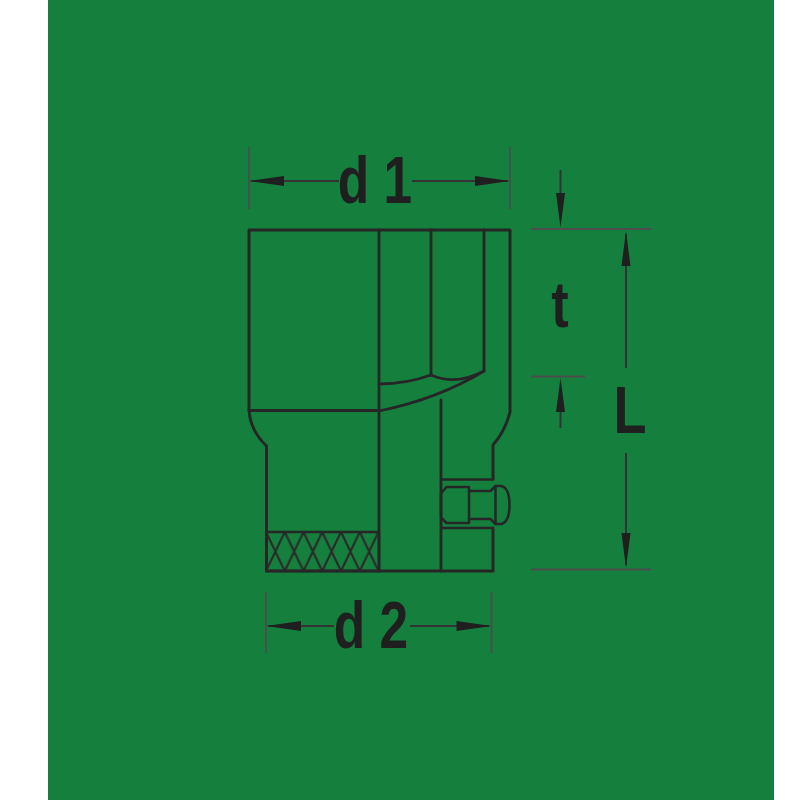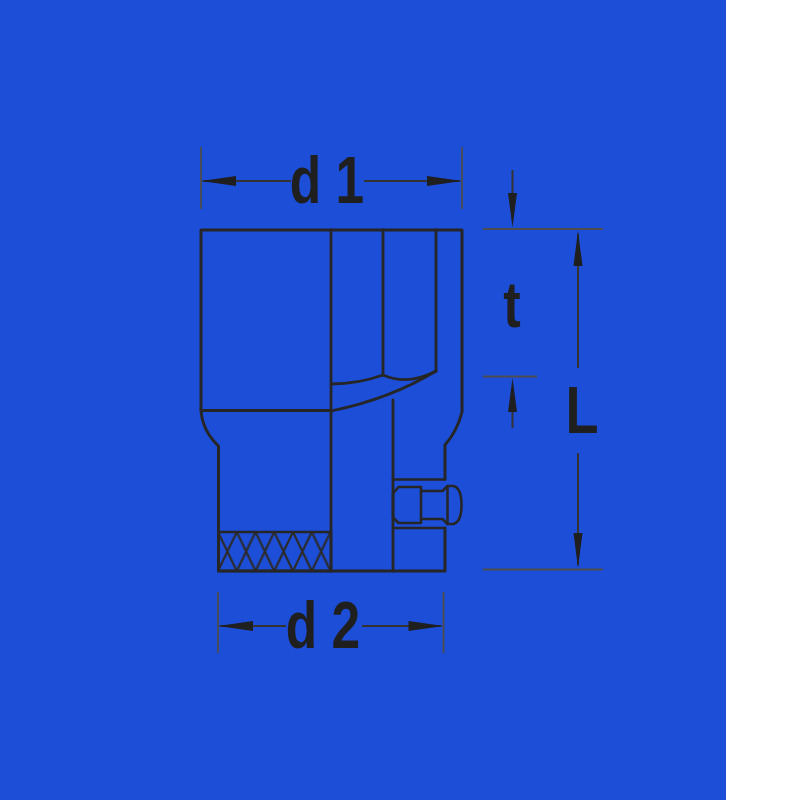--- a/index.html
+++ b/index.html
@@ -8,21 +8,22 @@
     background: #ffffff;
     width: 800px;
     height: 800px;
     overflow: hidden;
     font-family: "Liberation Sans", sans-serif;
   }
   .canvas {
     position: relative;
     width: 726px;
     height: 800px;
-    background: #1d4ed8;
+    background: #15803d;
+    margin-left: 48px;
   }
   svg { display: block; }
   .body-line   { fill: none; stroke: #262626; stroke-width: 3;   stroke-linecap: round; stroke-linejoin: round; }
   .inner-line  { fill: none; stroke: #262626; stroke-width: 2.8; stroke-linecap: round; stroke-linejoin: round; }
   .detent-line { fill: none; stroke: #262626; stroke-width: 2.5; stroke-linecap: round; stroke-linejoin: round; }
   .dim-line    { fill: none; stroke: #333333; stroke-width: 2;   stroke-linecap: butt; }
   .ext-line    { fill: none; stroke: #4d4d4d; stroke-width: 1.8; stroke-linecap: butt; }
   .arrow-head  { fill: #1f1f1f; stroke: none; }
   .dim-text {
     fill: #1f1f1f;

